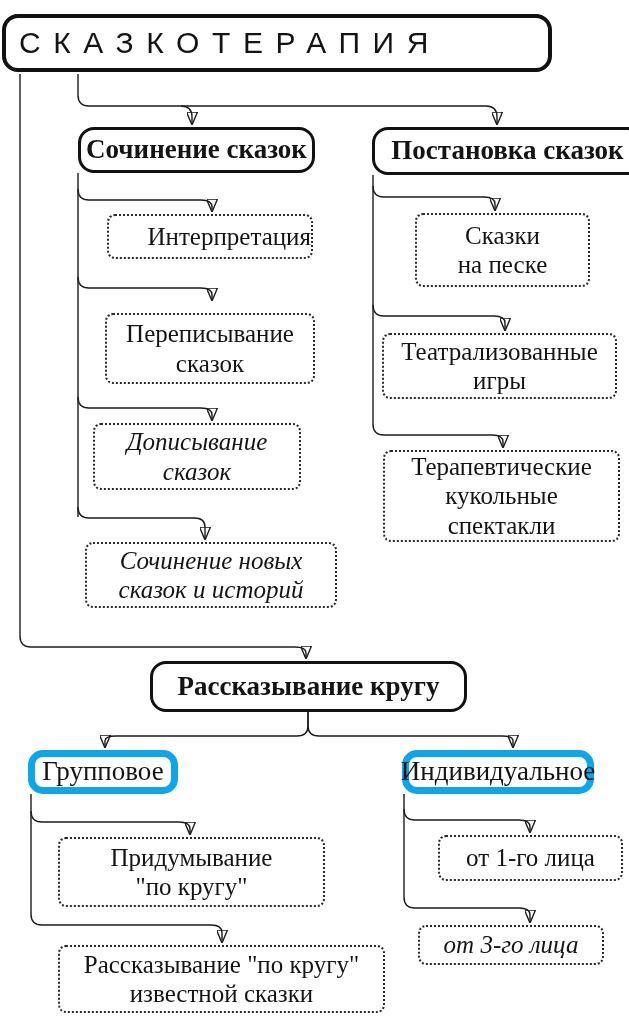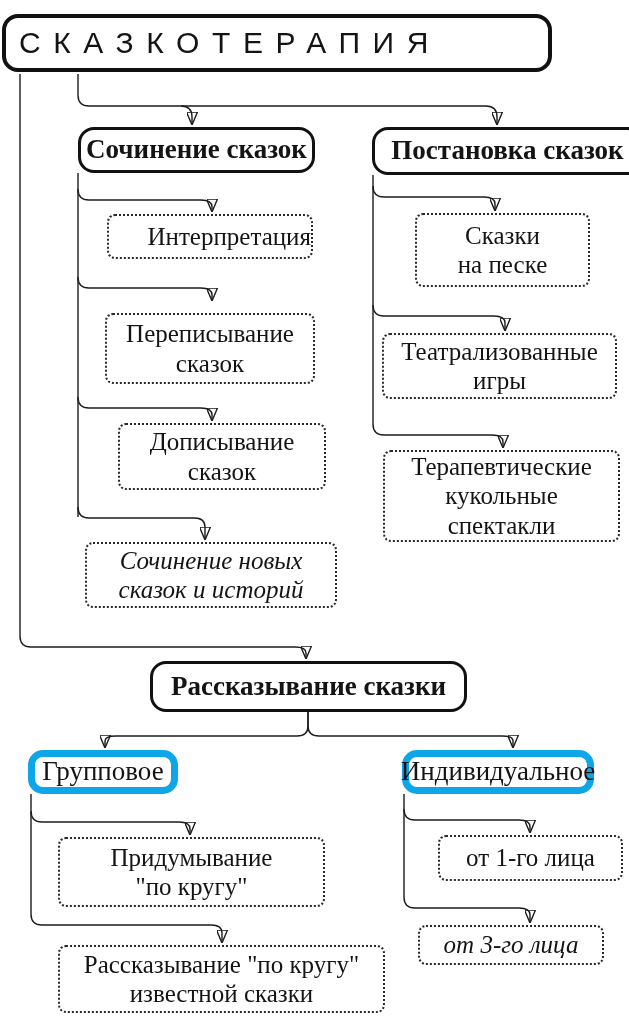--- a/index.html
+++ b/index.html
@@ -60,21 +60,21 @@
     border: 2px dotted #2a2a2a;
     border-radius: 8px;
     font-size: 25px;
   }
   
   #n-title      { left: 2px;   top: 14px;  width: 550px; height: 58px; }
   #n-compose    { left: 78px;  top: 127px; width: 237px; height: 46px; }
   #n-staging    { left: 372px; top: 127px; width: 271px; height: 48px; }
   #n-interpret  { left: 107px; top: 214px; width: 206px; height: 45px; justify-content: flex-end; }
   #n-rewrite    { left: 105px; top: 303px; width: 210px; height: 71px; margin-top: 10px; }
-  #n-finish     { left: 118px; top: 423px; width: 208px; height: 67px; }
+  #n-finish     { left: 93px; top: 423px; width: 208px; height: 67px; font-style: italic; }
   #n-newtales   { left: 85px;  top: 542px; width: 252px; height: 66px; font-style: italic; }
   #n-sand       { left: 415px; top: 213px; width: 175px; height: 74px; }
   #n-theatrical { left: 382px; top: 333px; width: 235px; height: 66px; }
   #n-puppet     { left: 383px; top: 450px; width: 237px; height: 92px; }
   #n-telling    { left: 150px; top: 661px; width: 317px; height: 51px; }
   #n-group      { left: 28px;  top: 750px; width: 150px; height: 44px; }
   #n-individual { left: 402px; top: 750px; width: 192px; height: 44px; }
   #n-invent     { left: 58px;  top: 837px; width: 267px; height: 70px; }
   #n-tellcircle { left: 58px;  top: 945px; width: 327px; height: 68px; }
   #n-first      { left: 438px; top: 835px; width: 185px; height: 46px; }
@@ -162,21 +162,21 @@
 игры</span>
   </div>
 
   <div class="box dotbox" id="n-puppet">
     <span class="lbl">Терапевтические
 кукольные
 спектакли</span>
   </div>
 
   <div class="box boldbox" id="n-telling">
-    <span class="lbl">Рассказывание сказки</span>
+    <span class="lbl">Рассказывание кругу</span>
   </div>
 
   <div class="box plainbox" id="n-group">
     <span class="lbl">Групповое</span>
   </div>
 
   <div class="box plainbox" id="n-individual">
     <span class="lbl">Индивидуальное</span>
   </div>
 

